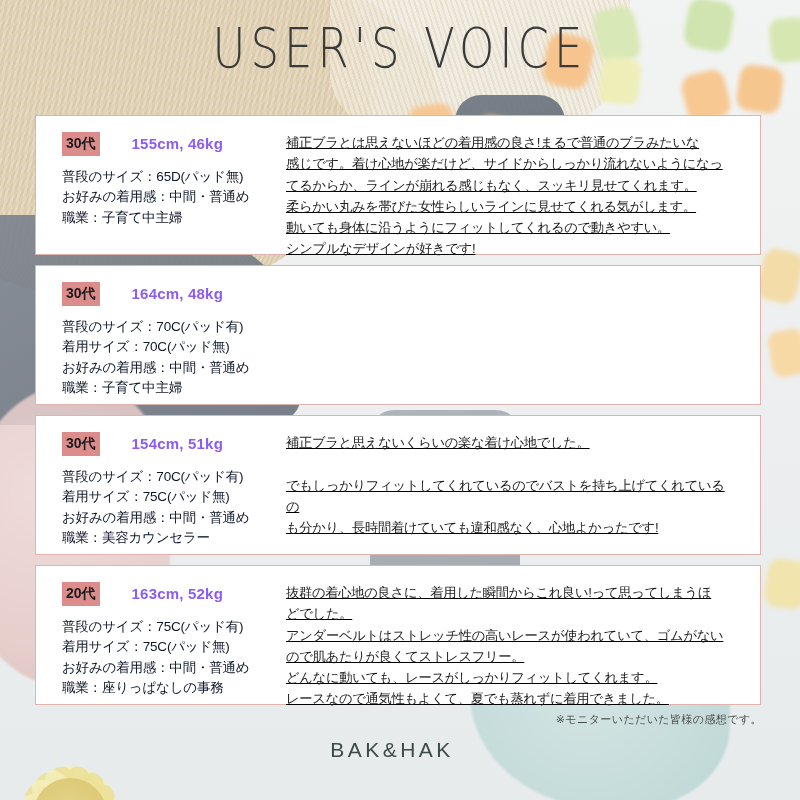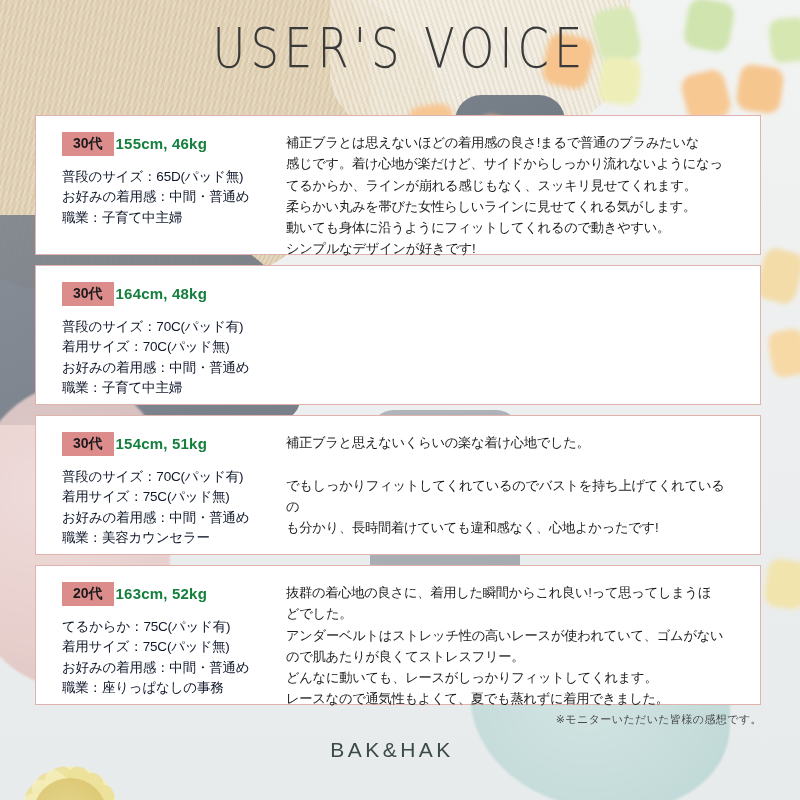--- a/index.html
+++ b/index.html
@@ -98,30 +98,30 @@
     background:#ffffff;
     border:1.5px solid #e0b3ae;
     box-sizing:border-box;
     width:726px;
     height:140px;
     margin-bottom:10px;
     position:relative;
   }
   .card-inner{display:flex;height:100%;padding:16px 0 0 0;box-sizing:border-box;}
   .col-left{width:250px;padding-left:26px;box-sizing:border-box;}
-  .col-right{flex:1;padding-right:24px;box-sizing:border-box;}
+  .col-right{flex:1;padding-right:24px;box-sizing:border-box;text-decoration:underline;}
   .id-row{display:flex;align-items:center;margin-bottom:11px;}
   .age-badge{
     background:#dd8c8c;color:#1b1b1b;
     font-size:14px;font-weight:700;
-    padding:3px 11px;line-height:1.25;
+    padding:3px 4px;line-height:1.25;
     letter-spacing:0px;
   }
   .measure{
-    margin-left:2px;font-size:15px;color:#15803d;font-weight:600;letter-spacing:.2px;
+    margin-left:32px;font-size:15px;color:#8b5cf6;font-weight:600;letter-spacing:.2px;
   }
   .spec{
     font-size:13.5px;color:#0f172a;line-height:1.52;letter-spacing:-.2px;
     white-space:nowrap;font-weight:500;
   }
   .review{
     font-size:13.3px;color:#1d1d1d;line-height:1.60;letter-spacing:-.3px;
     white-space:pre-line;font-weight:500;
   }
   .disclaimer{
@@ -242,21 +242,21 @@
       </div>
     </div>
 
     <div class="card">
       <div class="card-inner">
         <div class="col-left">
           <div class="id-row">
             <span class="age-badge">20代</span>
             <span class="measure">163cm, 52kg</span>
           </div>
-          <div class="spec">てるからか：75C(パッド有)</div>
+          <div class="spec">普段のサイズ：75C(パッド有)</div>
           <div class="spec">着用サイズ：75C(パッド無)</div>
           <div class="spec">お好みの着用感：中間・普通め</div>
           <div class="spec">職業：座りっぱなしの事務</div>
         </div>
         <div class="col-right">
           <div class="review">抜群の着心地の良さに、着用した瞬間からこれ良い!って思ってしまうほ
 どでした。
 アンダーベルトはストレッチ性の高いレースが使われていて、ゴムがない
 ので肌あたりが良くてストレスフリー。
 どんなに動いても、レースがしっかりフィットしてくれます。

